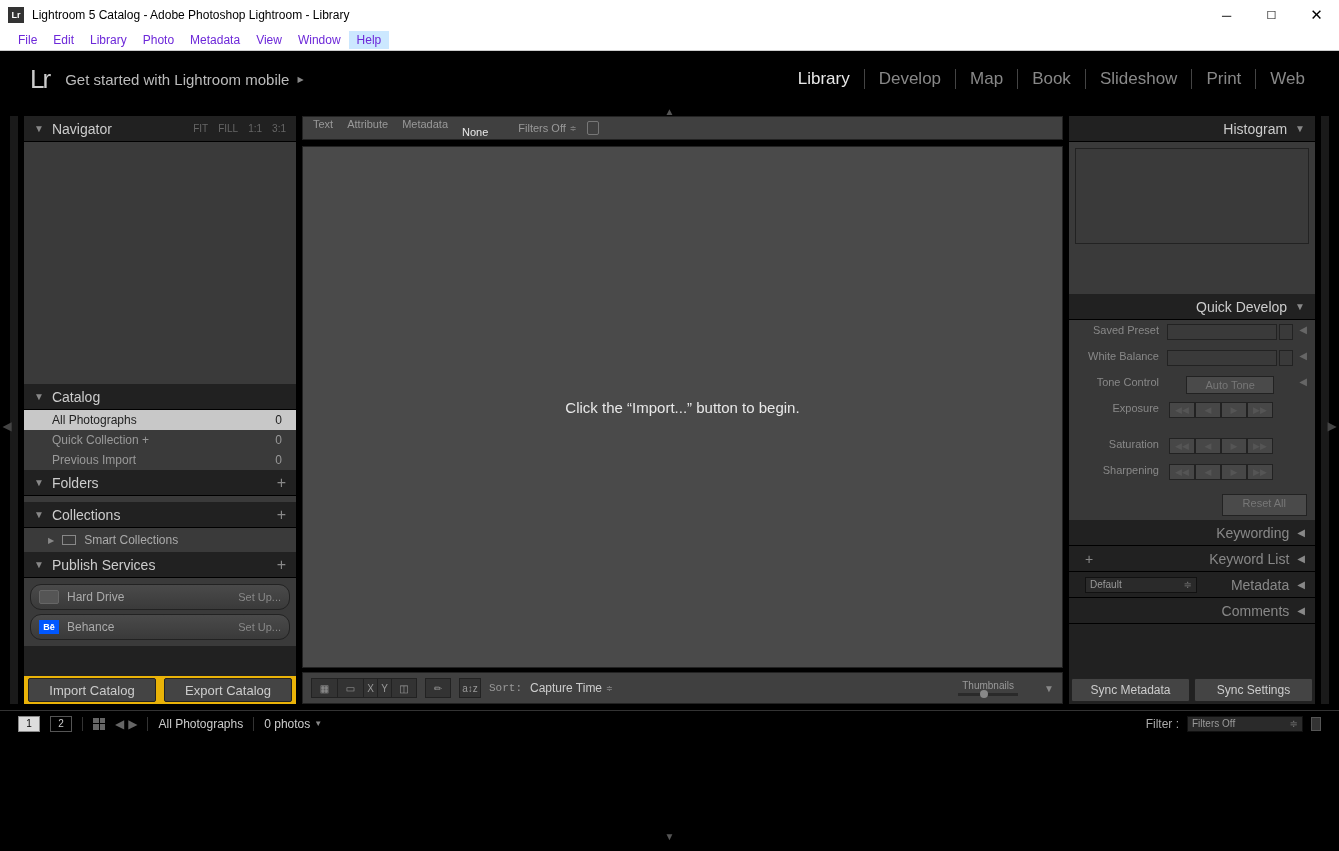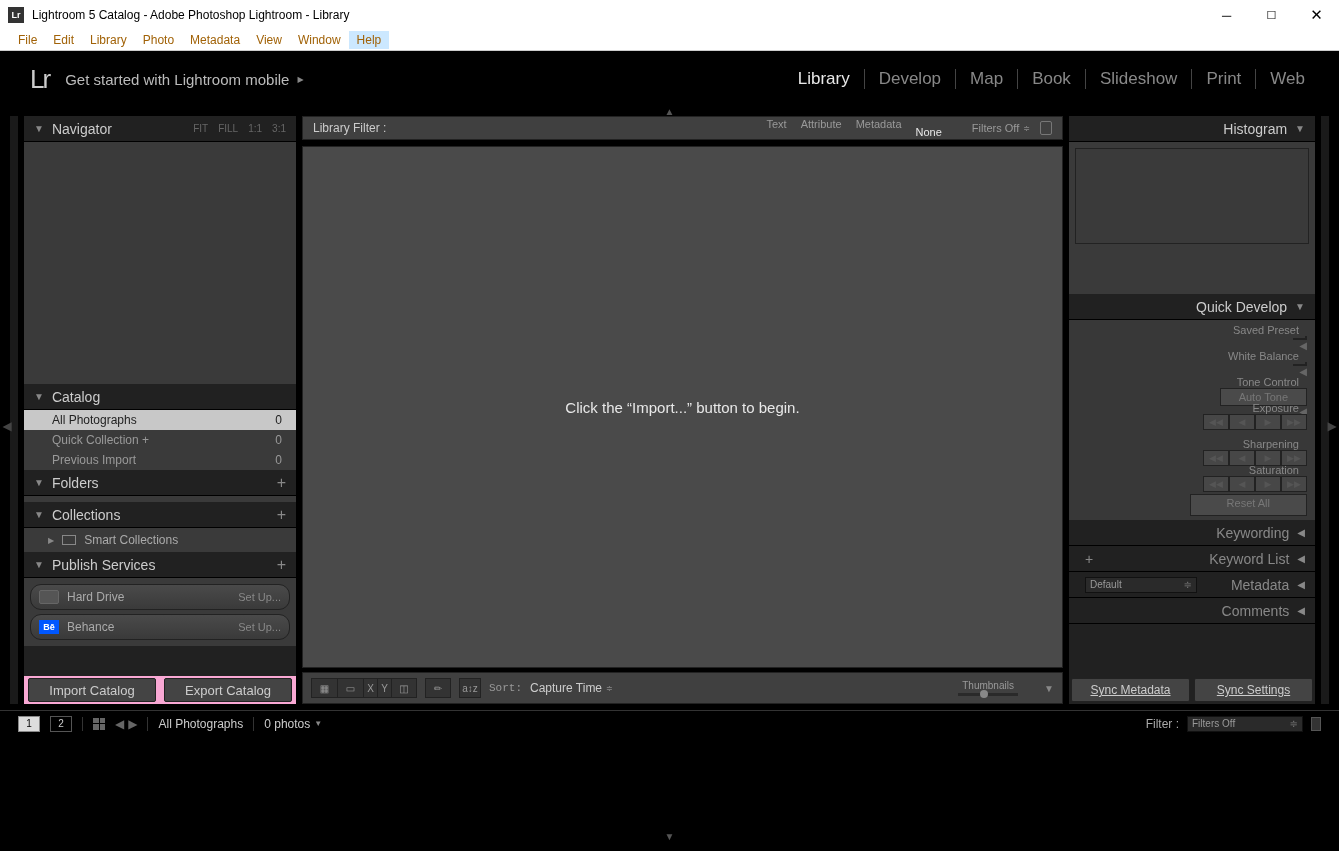--- a/index.html
+++ b/index.html
@@ -9,21 +9,21 @@
 .titlebar { height:30px; background:#fff; display:flex; align-items:center; padding-left:8px; }
 .app-icon { width:16px; height:16px; background:#333; color:#fff; font-size:9px; font-weight:bold; display:flex; align-items:center; justify-content:center; margin-right:8px; }
 .title-text { font-size:12px; color:#000; flex:1; }
 .win-btn { width:45px; height:30px; display:flex; align-items:center; justify-content:center; font-size:13px; color:#000; }
 .win-btn.min::before { content:'─'; }
 .win-btn.max { font-size:11px; }
 .win-btn.close { font-size:15px; }
 
 
 .menubar { height:21px; background:#fff; display:flex; align-items:center; padding-left:10px; border-bottom:1px solid #ccc; }
-.menu-item { padding:2px 8px; font-size:12px; color:#a16207; }
+.menu-item { padding:2px 8px; font-size:12px; color:#6d28d9; }
 .menu-item.highlighted { background:#cce8ff; }
 
 
 .app { background:#000; height:800px; position:relative; }
 
 
 .header { height:56px; display:flex; align-items:center; padding:0 20px 0 30px; }
 .logo { font-size:26px; font-weight:300; color:#ccc; letter-spacing:-2px; margin-right:16px; }
 .ident { flex:1; }
 .ident-sub { font-size:11px; color:#888; }
@@ -69,21 +69,21 @@
 .coll-ico { width:14px; height:10px; border:1px solid #888; display:inline-block; }
 
 
 .pub-row { height:26px; margin:4px 6px; background:linear-gradient(#4a4a4a,#3a3a3a); border:1px solid #222; border-radius:11px; display:flex; align-items:center; padding:8px 8px; color:#aaa; font-size:12px; }
 .pub-ico { width:20px; height:14px; margin-right:8px; display:inline-flex; align-items:center; justify-content:center;}
 .pub-ico.hd { border:1px solid #666; border-radius:2px; background:#555; }
 .pub-ico.be { background:#0057ff; color:#fff; font-size:9px; font-weight:bold; }
 .pub-setup { margin-left:auto; color:#888; font-size:11px; }
 
 
-.left-bottom { height:28px; display:flex; gap:8px; padding:2px 4px; background:#f9a8d4; }
+.left-bottom { height:28px; display:flex; gap:8px; padding:2px 4px; background:#eab308; }
 .lb-btn { flex:1; background:#444; border:1px solid #222; color:#ccc; font-size:13px; display:flex; align-items:center; justify-content:center; border-radius:2px; }
 
 
 .center { flex:1; display:flex; flex-direction:column; }
 .filter-bar { height:24px; background:#404040; border:1px solid #222; display:flex; align-items:center; padding:0 10px; font-size:12px; color:#ccc; }
 .filter-title { flex:1; color:#ccc; }
 .filter-tabs { display:flex; gap:14px; color:#999; font-size:11px; }
 .filter-tab.active { color:#e8e8e8;margin-top:8px; }
 .filter-state { margin-left:30px; color:#999; font-size:11px; display:flex; align-items:center; gap:4px;}
 .lock-ico { width:12px; height:14px; border:1px solid #777; border-radius:2px; margin-left:6px; }
@@ -94,37 +94,37 @@
 .tbtn-group { display:flex; }
 .tbtn-group .tbtn { border-right:none; }
 .tbtn-group .tbtn:last-child { border-right:1px solid #222; }
 .sort-lbl { color:#999; font-size:11px;font-family:Liberation Mono, monospace; }
 .sort-val { color:#ccc; font-size:12px; display:flex; align-items:center; gap:4px; }
 .thumb-ctrl { margin-left:auto; display:flex; flex-direction:column; align-items:center; color:#999; font-size:10px; width:80px;}
 .slider-track { width:60px; height:3px; background:#2a2a2a; position:relative; margin-top:2px;}
 .slider-thumb { width:8px; height:8px; background:#888; border-radius:4px; position:absolute; left:22px; top:-3px; }
 .histo-box { height:96px; border:1px solid #222; background:#3a3a3a; margin:6px; }
 .qd-body { background:#383838; padding:4px 8px; }
-.qd-row { height:26px; display:flex; align-items:flex-end; font-size:11px; color:#888;flex-direction:column; }
+.qd-row { height:26px; display:flex; align-items:flex-start; font-size:11px; color:#888; }
 .qd-label { width:90px; text-align:right; padding-right:8px; }
 .qd-select { flex:1; height:16px; background:#3a3a3a; border:1px solid #222; }
 .qd-steppers { width:14px; height:16px; background:#3a3a3a; border:1px solid #222; margin-left:2px; }
 .qd-tri { margin-left:6px; color:#666; font-size:10px; }
 .qd-autobtn { background:#4a4a4a; border:1px solid #222; padding:2px 18px; color:#777; font-size:11px; }
 .qd-arrows { display:flex; margin-left:2px; }
 .qd-ab { width:26px; height:16px; background:#474747; border:1px solid #222; display:flex; align-items:center; justify-content:center; color:#555; font-size:9px; }
 .qd-reset { height:22px; display:flex; justify-content:flex-end; margin-top:4px;}
-.qd-reset-btn { background:#4a4a4a; border:1px solid #222; padding:2px 36px; color:#777; font-size:11px; }
+.qd-reset-btn { background:#4a4a4a; border:1px solid #222; padding:2px 20px; color:#777; font-size:11px; }
 .kw-add { width:20px; height:20px; display:flex; align-items:center; justify-content:center; color:#888; font-size:14px; }
 .meta-preset { height:16px; background:#2a2a2a; border:1px solid #111; margin:0 6px; padding:0 4px; color:#999; font-size:10px; display:flex; align-items:center; width:112px;}
 .meta-preset::after{ content:'≑'; margin-left:auto; color:#777;}
 
 
 .right-sync { height:28px; display:flex; gap:4px; padding:2px; background:#212121; }
-.sync-btn { flex:1; background:#444; border:1px solid #222; color:#ccc; font-size:12px; display:flex; align-items:center; justify-content:center; border-radius:2px;text-decoration:underline; }
+.sync-btn { flex:1; background:#444; border:1px solid #222; color:#ccc; font-size:12px; display:flex; align-items:center; justify-content:center; border-radius:2px; }
 
 
 .filmstrip-head { height:26px; background:#000; display:flex; align-items:center; padding:0 18px; color:#ccc; font-size:12px; gap:10px; border-top:1px solid #333;}
 .fs-badge { width:22px; height:16px; border:1px solid #555; display:flex; align-items:center; justify-content:center; font-size:10px; background:#000; }
 .fs-badge.active{ background:#ddd; color:#000; border-color:#888;}
 .fs-gridico { width:12px; height:12px; display:grid; grid-template-columns:1fr 1fr; gap:1px;}
 .fs-gridico span{ background:#666;}
 .fs-arrows{ display:flex; gap:4px; color:#666;}
 .fs-filter { margin-left:auto; display:flex; align-items:center; gap:8px; font-size:12px; color:#aaa;}
 .fs-filter-sel { width:116px; height:16px; background:#2a2a2a; border:1px solid #111; padding:0 4px; font-size:10px; color:#999; display:flex; align-items:center;}
@@ -266,21 +266,20 @@
 
       <div style="flex:1; background:#212121;"></div>
       <div class="left-bottom">
         <div class="lb-btn">Import Catalog</div>
         <div class="lb-btn">Export Catalog</div>
       </div>
     </div>
 
     <div class="center">
       <div class="filter-bar">
-        <span class="filter-title">Library Filter :</span>
         <div class="filter-tabs">
           <span class="filter-tab">Text</span>
           <span class="filter-tab">Attribute</span>
           <span class="filter-tab">Metadata</span>
           <span class="filter-tab active">None</span>
         </div>
         <div class="filter-state">
           <span>Filters Off</span>
           <span class="arrow-caret">≑</span>
           <span class="lock-ico"></span>
@@ -354,30 +353,30 @@
           <div class="qd-label">Exposure</div>
           <div class="qd-arrows">
             <div class="qd-ab">◀◀</div>
               <div class="qd-ab">◀</div>
               <div class="qd-ab">▶</div>
               <div class="qd-ab">▶▶</div>
           </div>
         </div>
         <div style="height:10px"></div>
         <div class="qd-row">
-          <div class="qd-label">Sharpening</div>
+          <div class="qd-label">Saturation</div>
           <div class="qd-arrows">
             <div class="qd-ab">◀◀</div>
               <div class="qd-ab">◀</div>
               <div class="qd-ab">▶</div>
               <div class="qd-ab">▶▶</div>
           </div>
         </div>
         <div class="qd-row">
-          <div class="qd-label">Saturation</div>
+          <div class="qd-label">Sharpening</div>
           <div class="qd-arrows">
             <div class="qd-ab">◀◀</div>
               <div class="qd-ab">◀</div>
               <div class="qd-ab">▶</div>
               <div class="qd-ab">▶▶</div>
           </div>
         </div>
         <div class="qd-reset">
             <div class="qd-reset-btn">Reset All</div>
           </div>

